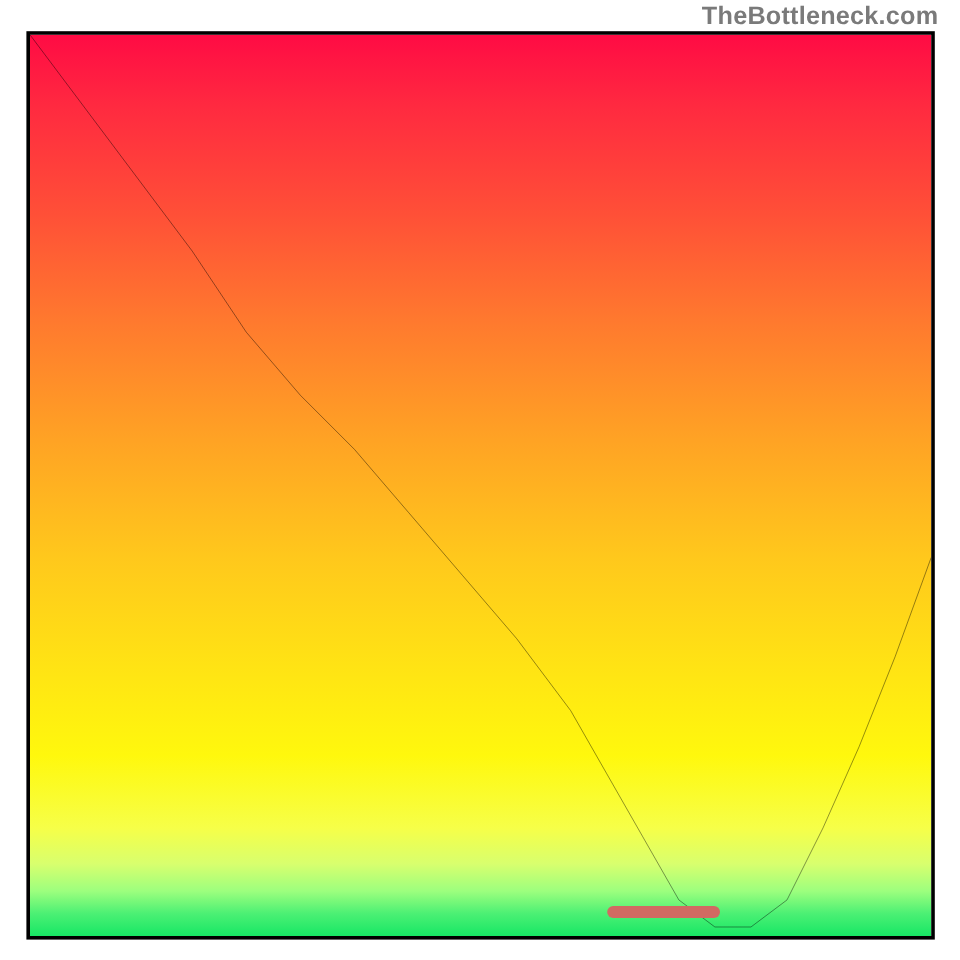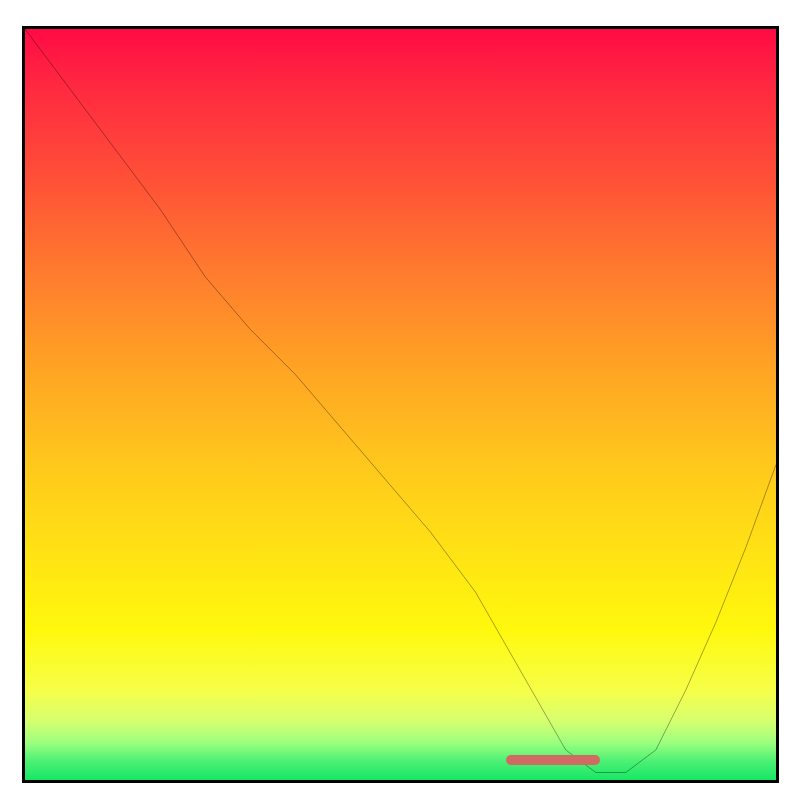--- a/index.html
+++ b/index.html
@@ -61,20 +61,21 @@
     background: #d16a62;
     border-radius: 6px;
     height: 10px;
   }
 </style>
 </head>
 <body>
 
 <div class="container">
 
+  <div class="watermark">TheBottleneck.com</div>
 
   <div class="plot-frame" style="left:22px;top:26px;width:757px;height:757px;">
 
     <div class="gradient-bg"></div>
 
     <svg class="curve" viewBox="0 0 100 100" preserveAspectRatio="none">
       <path fill="none" stroke="#000" stroke-width="0.35" vector-effect="non-scaling-stroke" d="M0.00 0.00 L6.00 8.00 L12.00 16.00 L18.00 24.00 L24.00 33.00 L30.00 40.00 L36.00 46.00 L42.00 53.00 L48.00 60.00 L54.00 67.00 L60.00 75.00 L64.00 82.00 L68.00 89.00 L72.00 96.00 L76.00 99.00 L80.00 99.00 L84.00 96.00 L88.00 88.00 L92.00 79.00 L96.00 69.00 L100.00 58.00"></path>
     </svg>
 
     <div class="marker" style="left:64.10%;width:12.40%;top:calc(97.40% - 5px);background:#d16a62;"></div>

